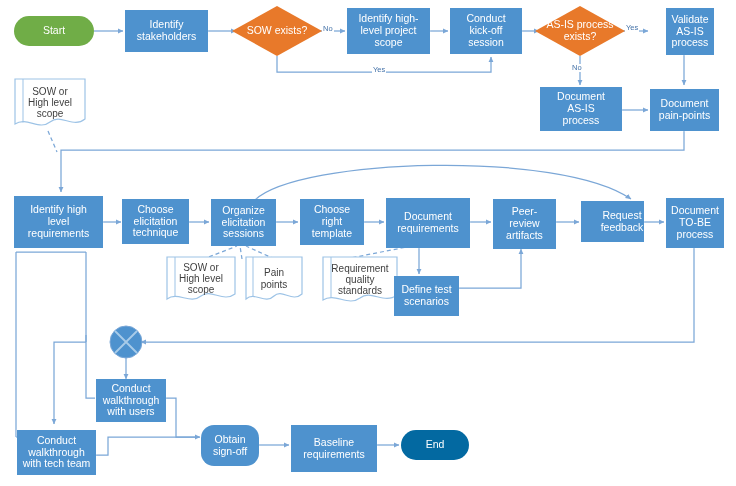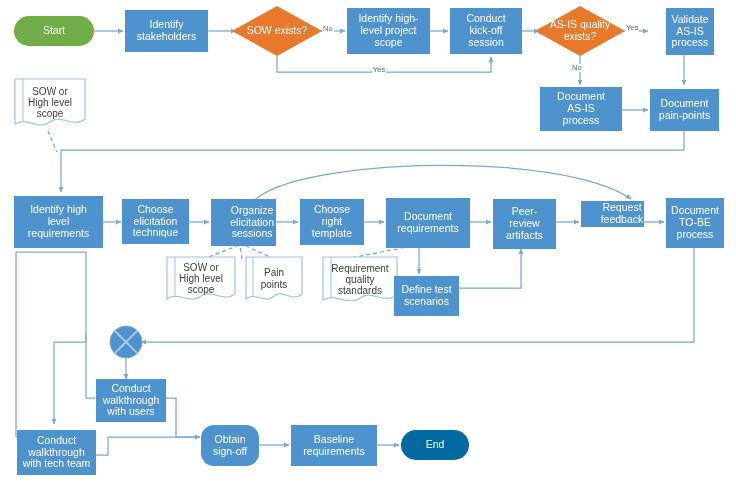--- a/index.html
+++ b/index.html
@@ -205,21 +205,21 @@
   </div>
 
   <div class="node proc" style="left:450px; top:8px; width:72px; height:46px;">
     <span class="lbl">Conduct
 kick-off
 session</span>
   </div>
 
   <div class="node decision" style="left:535px; top:6px; width:90px; height:50px;">
     <span class="diamond"></span>
-    <span class="lbl">AS-IS quality
+    <span class="lbl">AS-IS process
 exists?</span>
   </div>
 
   <div class="node proc" style="left:666px; top:8px; width:48px; height:47px;">
     <span class="lbl">Validate
 AS-IS
 process</span>
   </div>
 
   <div class="node proc" style="left:540px; top:87px; width:82px; height:44px;">
@@ -253,21 +253,21 @@
 level
 requirements</span>
   </div>
 
   <div class="node proc" style="left:122px; top:199px; width:67px; height:45px;">
     <span class="lbl">Choose
 elicitation
 technique</span>
   </div>
 
-  <div class="node proc" style="left:211px; top:199px; width:65px; height:47px;justify-content:flex-end;">
+  <div class="node proc" style="left:211px; top:199px; width:65px; height:47px;">
     <span class="lbl">Organize
 elicitation
 sessions</span>
   </div>
 
   <div class="node proc" style="left:300px; top:199px; width:64px; height:46px;">
     <span class="lbl">Choose
 right
 template</span>
   </div>
@@ -276,21 +276,21 @@
     <span class="lbl">Document
 requirements</span>
   </div>
 
   <div class="node proc" style="left:493px; top:199px; width:63px; height:50px;">
     <span class="lbl">Peer-
 review
 artifacts</span>
   </div>
 
-  <div class="node proc" style="left:581px; top:201px; width:63px; height:26px;padding-left:19px;">
+  <div class="node proc" style="left:581px; top:201px; width:63px; height:41px;padding-left:19px;">
     <span class="lbl">Request
 feedback</span>
   </div>
 
   <div class="node proc" style="left:666px; top:198px; width:58px; height:50px;">
     <span class="lbl">Document
 TO-BE
 process</span>
   </div>
 
@@ -345,21 +345,21 @@
     <span class="lbl">Conduct
 walkthrough
 with tech team</span>
   </div>
 
   <div class="node proc" style="left:201px; top:425px; width:58px; height:41px;border-radius:13px;">
     <span class="lbl">Obtain
 sign-off</span>
   </div>
 
-  <div class="node proc" style="left:291px; top:425px; width:86px; height:41px;justify-content:center;">
+  <div class="node proc" style="left:291px; top:425px; width:86px; height:47px;justify-content:center;">
     <span class="lbl">Baseline
 requirements</span>
   </div>
 
   <div class="node term-end" style="left:401px; top:430px; width:68px; height:30px;">
     <span class="lbl">End</span>
   </div>
 
 </div>
 

